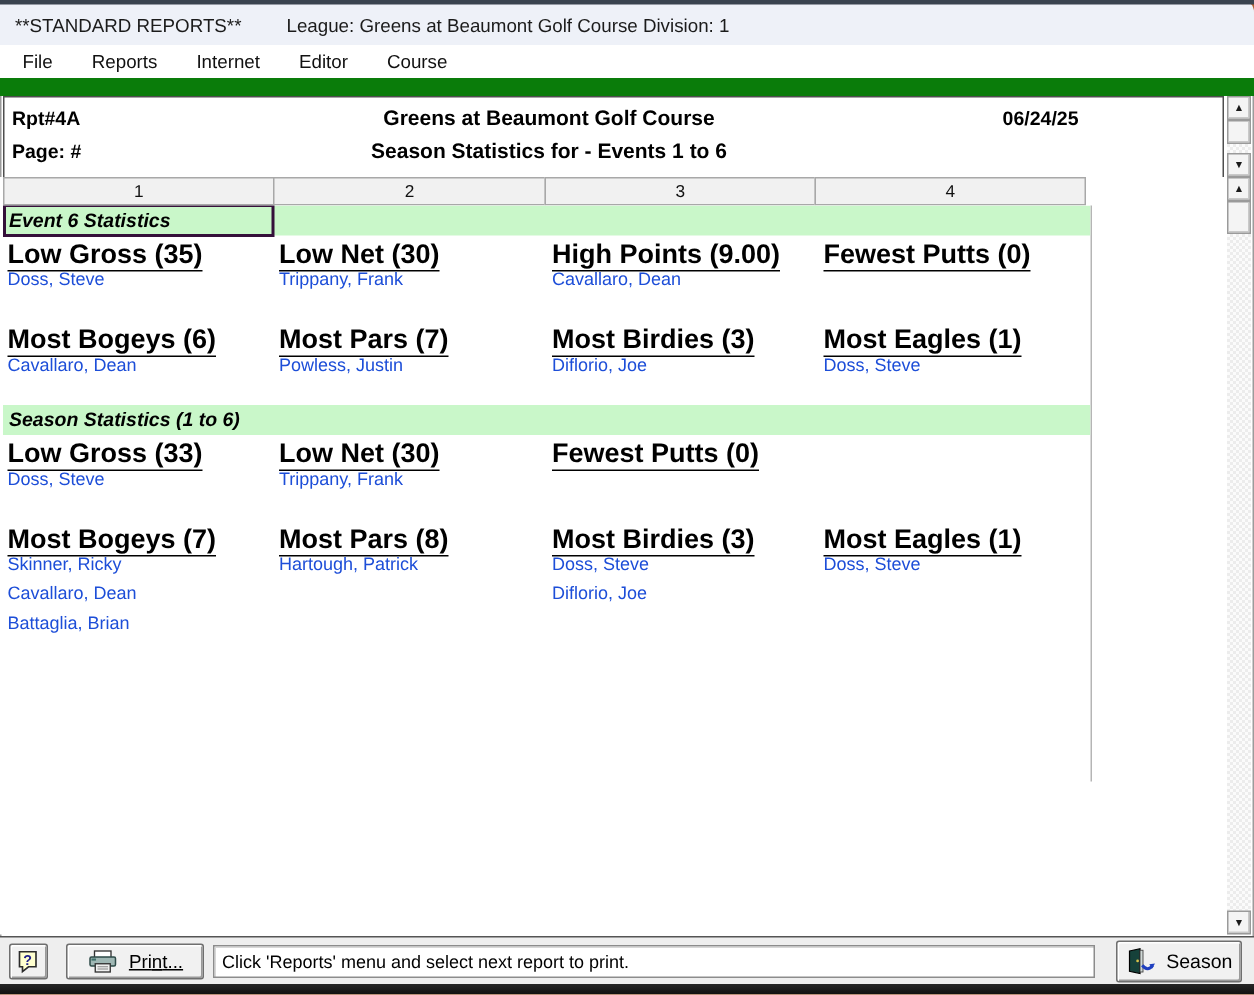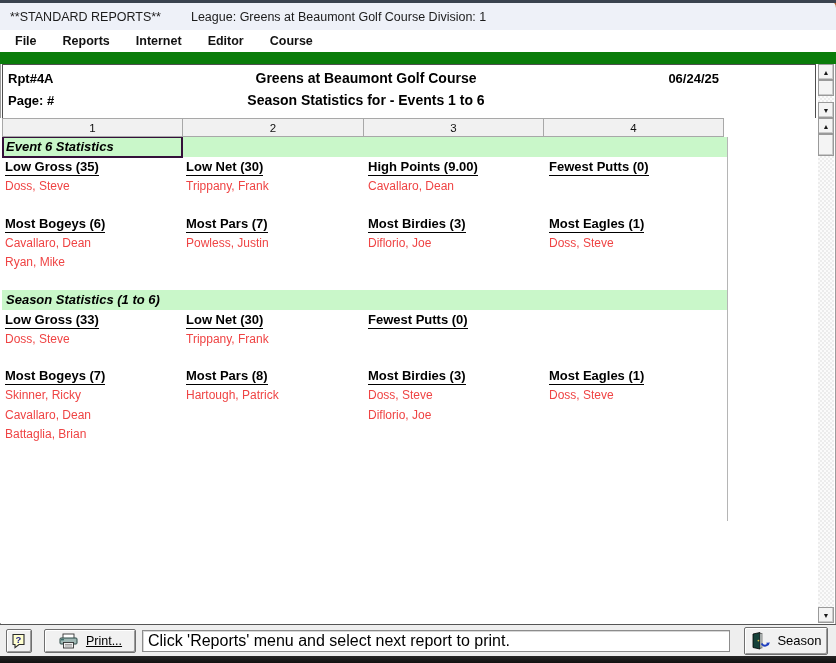--- a/index.html
+++ b/index.html
@@ -7,21 +7,21 @@
   .window{position:relative;width:836px;height:663px;background:#fff;overflow:hidden;
           box-shadow:inset 1px 0 #9b9b9b,inset -1px 0 #9b9b9b;}
   .top-edge{position:absolute;left:0;top:0;width:836px;height:3px;background:#3a434f;z-index:5;}
   .corner-patch{position:absolute;right:0;top:0;width:12px;height:12px;background:#b2612e;z-index:1;}
   .titlebar{position:absolute;left:0;top:0;width:836px;height:30px;background:#eef1f8;
             border-top-right-radius:8px;z-index:2;display:flex;align-items:center;
             font-size:12.5px;color:#1b1b1b;padding:3px 0 0 10px;}
   .titlebar .t-left{margin-right:30px;}
   .menubar{position:absolute;left:0;top:30px;width:836px;height:22px;background:#ffffff;
            display:flex;align-items:center;font-size:12.5px;color:#111;padding-left:2px;}
-  .menu-item{padding:2px 13px;cursor:default;font-weight:bold;}
+  .menu-item{padding:2px 13px;cursor:default;}
   .greenbar{position:absolute;left:0;top:52px;width:836px;height:12px;background:#0a7c0a;}
   
   .header-pane{position:absolute;left:2px;top:64px;width:814px;height:67px;background:#fff;
                border:1px solid #4e4e4e;padding:4px 6px 0 5px;color:#000;}
   .hrow{position:relative;height:22px;font-weight:bold;font-size:13px;}
   .h-left{position:absolute;left:0;top:2px;}
   .h-center{position:absolute;left:0;top:1px;width:716px;text-align:center;font-size:14px;}
   .h-right{position:absolute;right:90px;top:2px;}
   
   .sb{position:absolute;width:16px;background:#f1f1f1;
@@ -42,35 +42,35 @@
            align-items:center;justify-content:center;font-size:11.5px;color:#111;margin-left:-1px;}
   .colcell:first-child{margin-left:0;}
   .content{position:absolute;left:2px;top:19px;width:726px;height:384px;background:#fff;
            border-right:1px solid #b5b5b5;overflow:hidden;color:#000;}
   .band{position:relative;height:20px;line-height:20px;font-size:13px;font-weight:bold;
         font-style:italic;padding-left:4px;}
   .sel-outline{position:absolute;left:0;top:-1px;width:181px;height:22px;border:2px solid #35103a;
                pointer-events:none;}
   .group-row{display:grid;grid-template-columns:181px 182px 181px 181px;}
   .stat-cell{min-height:21px;}
-  .stat-header{height:21px;padding:2px 0 0 3px;font-size:13px;font-weight:bold;white-space:nowrap;}
+  .stat-header{height:21px;padding:2px 0 0 3px;font-size:18px;font-weight:bold;white-space:nowrap;}
   .stat-header span{border-bottom:1.5px solid #000;padding-bottom:1px;}
-  .stat-name{height:19.5px;font-size:12px;padding-left:3px;line-height:17px;color:#ef4444;white-space:nowrap;}
+  .stat-name{height:19.5px;font-size:12px;padding-left:3px;line-height:17px;color:#1d4ed8;white-space:nowrap;}
   .spacer{height:16px;}
   
   .toolbar{position:absolute;left:0;top:624px;width:836px;height:32px;background:#eeeeee;
            border-top:1px solid #555;display:flex;align-items:center;padding:0 8px 0 6px;}
   .btn3d{background:#f1f1f1;border:1px solid #6f6f6f;border-radius:2px;
          box-shadow:inset 1px 1px 0 #ffffff,inset -1px -1px 0 #9a9a9a;
          display:flex;align-items:center;justify-content:center;font-size:12.5px;color:#000;cursor:default;}
   .help-btn{width:26px;height:24px;}
   .print-btn{width:92px;height:24px;margin-left:12px;gap:7px;text-decoration:underline;}
   .status-box{flex:1;height:22px;margin-left:6px;margin-right:14px;background:#fff;
               border:1px solid #8c8c8c;box-shadow:inset 1px 1px 0 #d7d7d7;
-              font-size:16px;line-height:20px;padding-left:5px;color:#000;white-space:nowrap;overflow:hidden;}
+              font-size:12px;line-height:20px;padding-left:5px;color:#000;white-space:nowrap;overflow:hidden;}
   .close-btn{width:84px;height:28px;gap:7px;font-size:13px;}
   .accel{text-decoration:underline;}
   .bottom-strip{position:absolute;left:0;top:656px;width:836px;height:7px;
                 background:linear-gradient(#262626,#101010);}
 </style>
 </head>
 <body>
 
 <div class="window">
   <div class="corner-patch"></div>
@@ -132,21 +132,20 @@
           </div>
           <div class="stat-cell">
             <div class="stat-header"><span>Fewest Putts (0)</span></div>
           </div>
         </div>
         <div class="spacer"></div>
         <div class="group-row">
           <div class="stat-cell">
             <div class="stat-header"><span>Most Bogeys (6)</span></div>
             <div class="stat-name">Cavallaro, Dean</div>
-            <div class="stat-name">Ryan, Mike</div>
           </div>
           <div class="stat-cell">
             <div class="stat-header"><span>Most Pars (7)</span></div>
             <div class="stat-name">Powless, Justin</div>
           </div>
           <div class="stat-cell">
             <div class="stat-header"><span>Most Birdies (3)</span></div>
             <div class="stat-name">Diflorio, Joe</div>
           </div>
           <div class="stat-cell">

